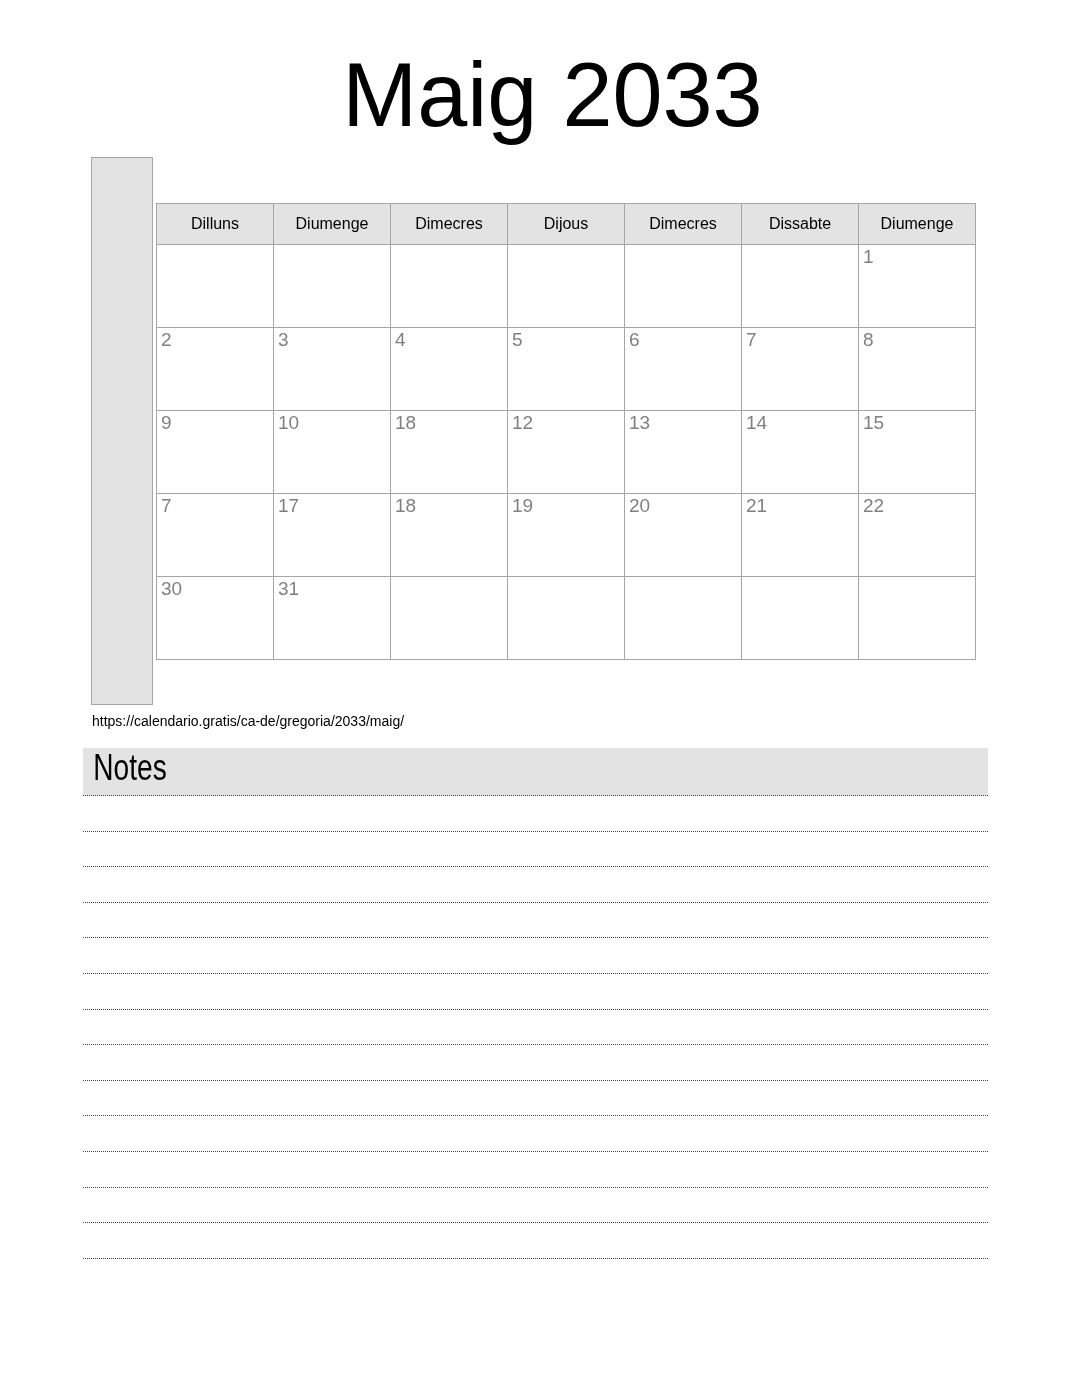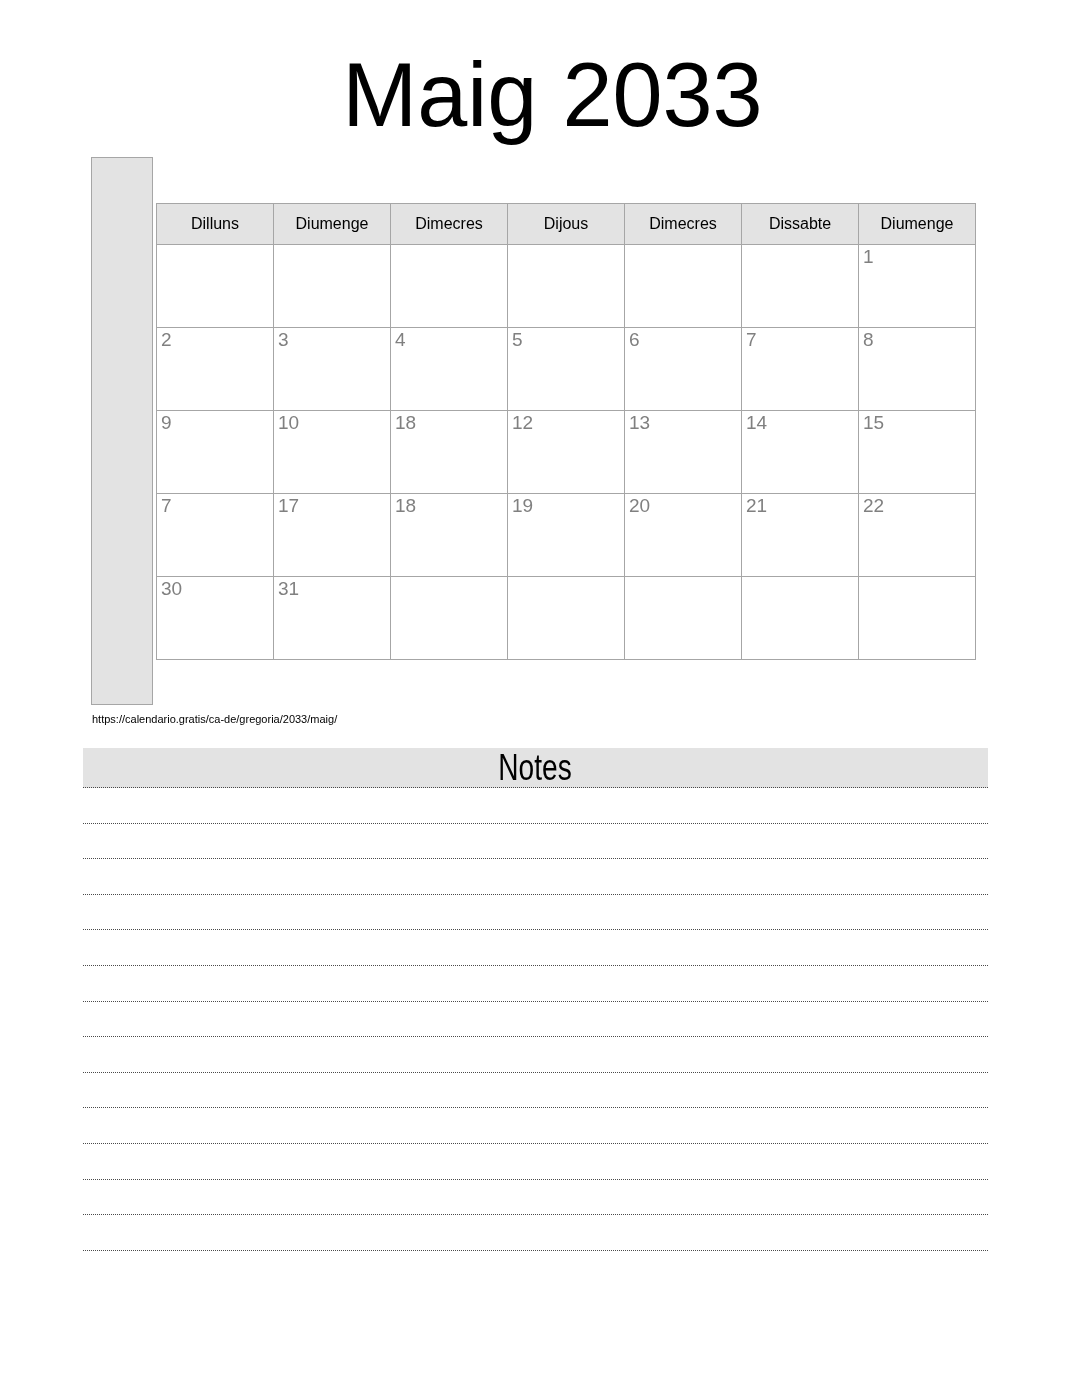--- a/index.html
+++ b/index.html
@@ -68,34 +68,33 @@
     vertical-align: top;
     text-align: left;
     padding: 1px 0 0 4px;
     font-size: 19px;
     color: var(--date-gray);
   }
   .source-url {
     position: absolute;
     left: 92px;
     top: 713px;
-    font-size: 11px;
+    font-size: 14px;
     color: var(--text-black);
   }
   .notes-section {
     position: absolute;
     left: 83px;
     top: 748px;
     width: 905px;
   }
   .notes-header {
-    height: 40px;
+    height: 48px;
     background: var(--panel-gray);
     border-bottom: 1px dotted var(--dotted-gray);
-    text-align: center;
     overflow: hidden;
   }
   .notes-title {
     display: inline-block;
     font-size: 36px;
     line-height: 40px;
     color: var(--text-black);
     transform: scaleX(0.78);
     transform-origin: center center;
   }

